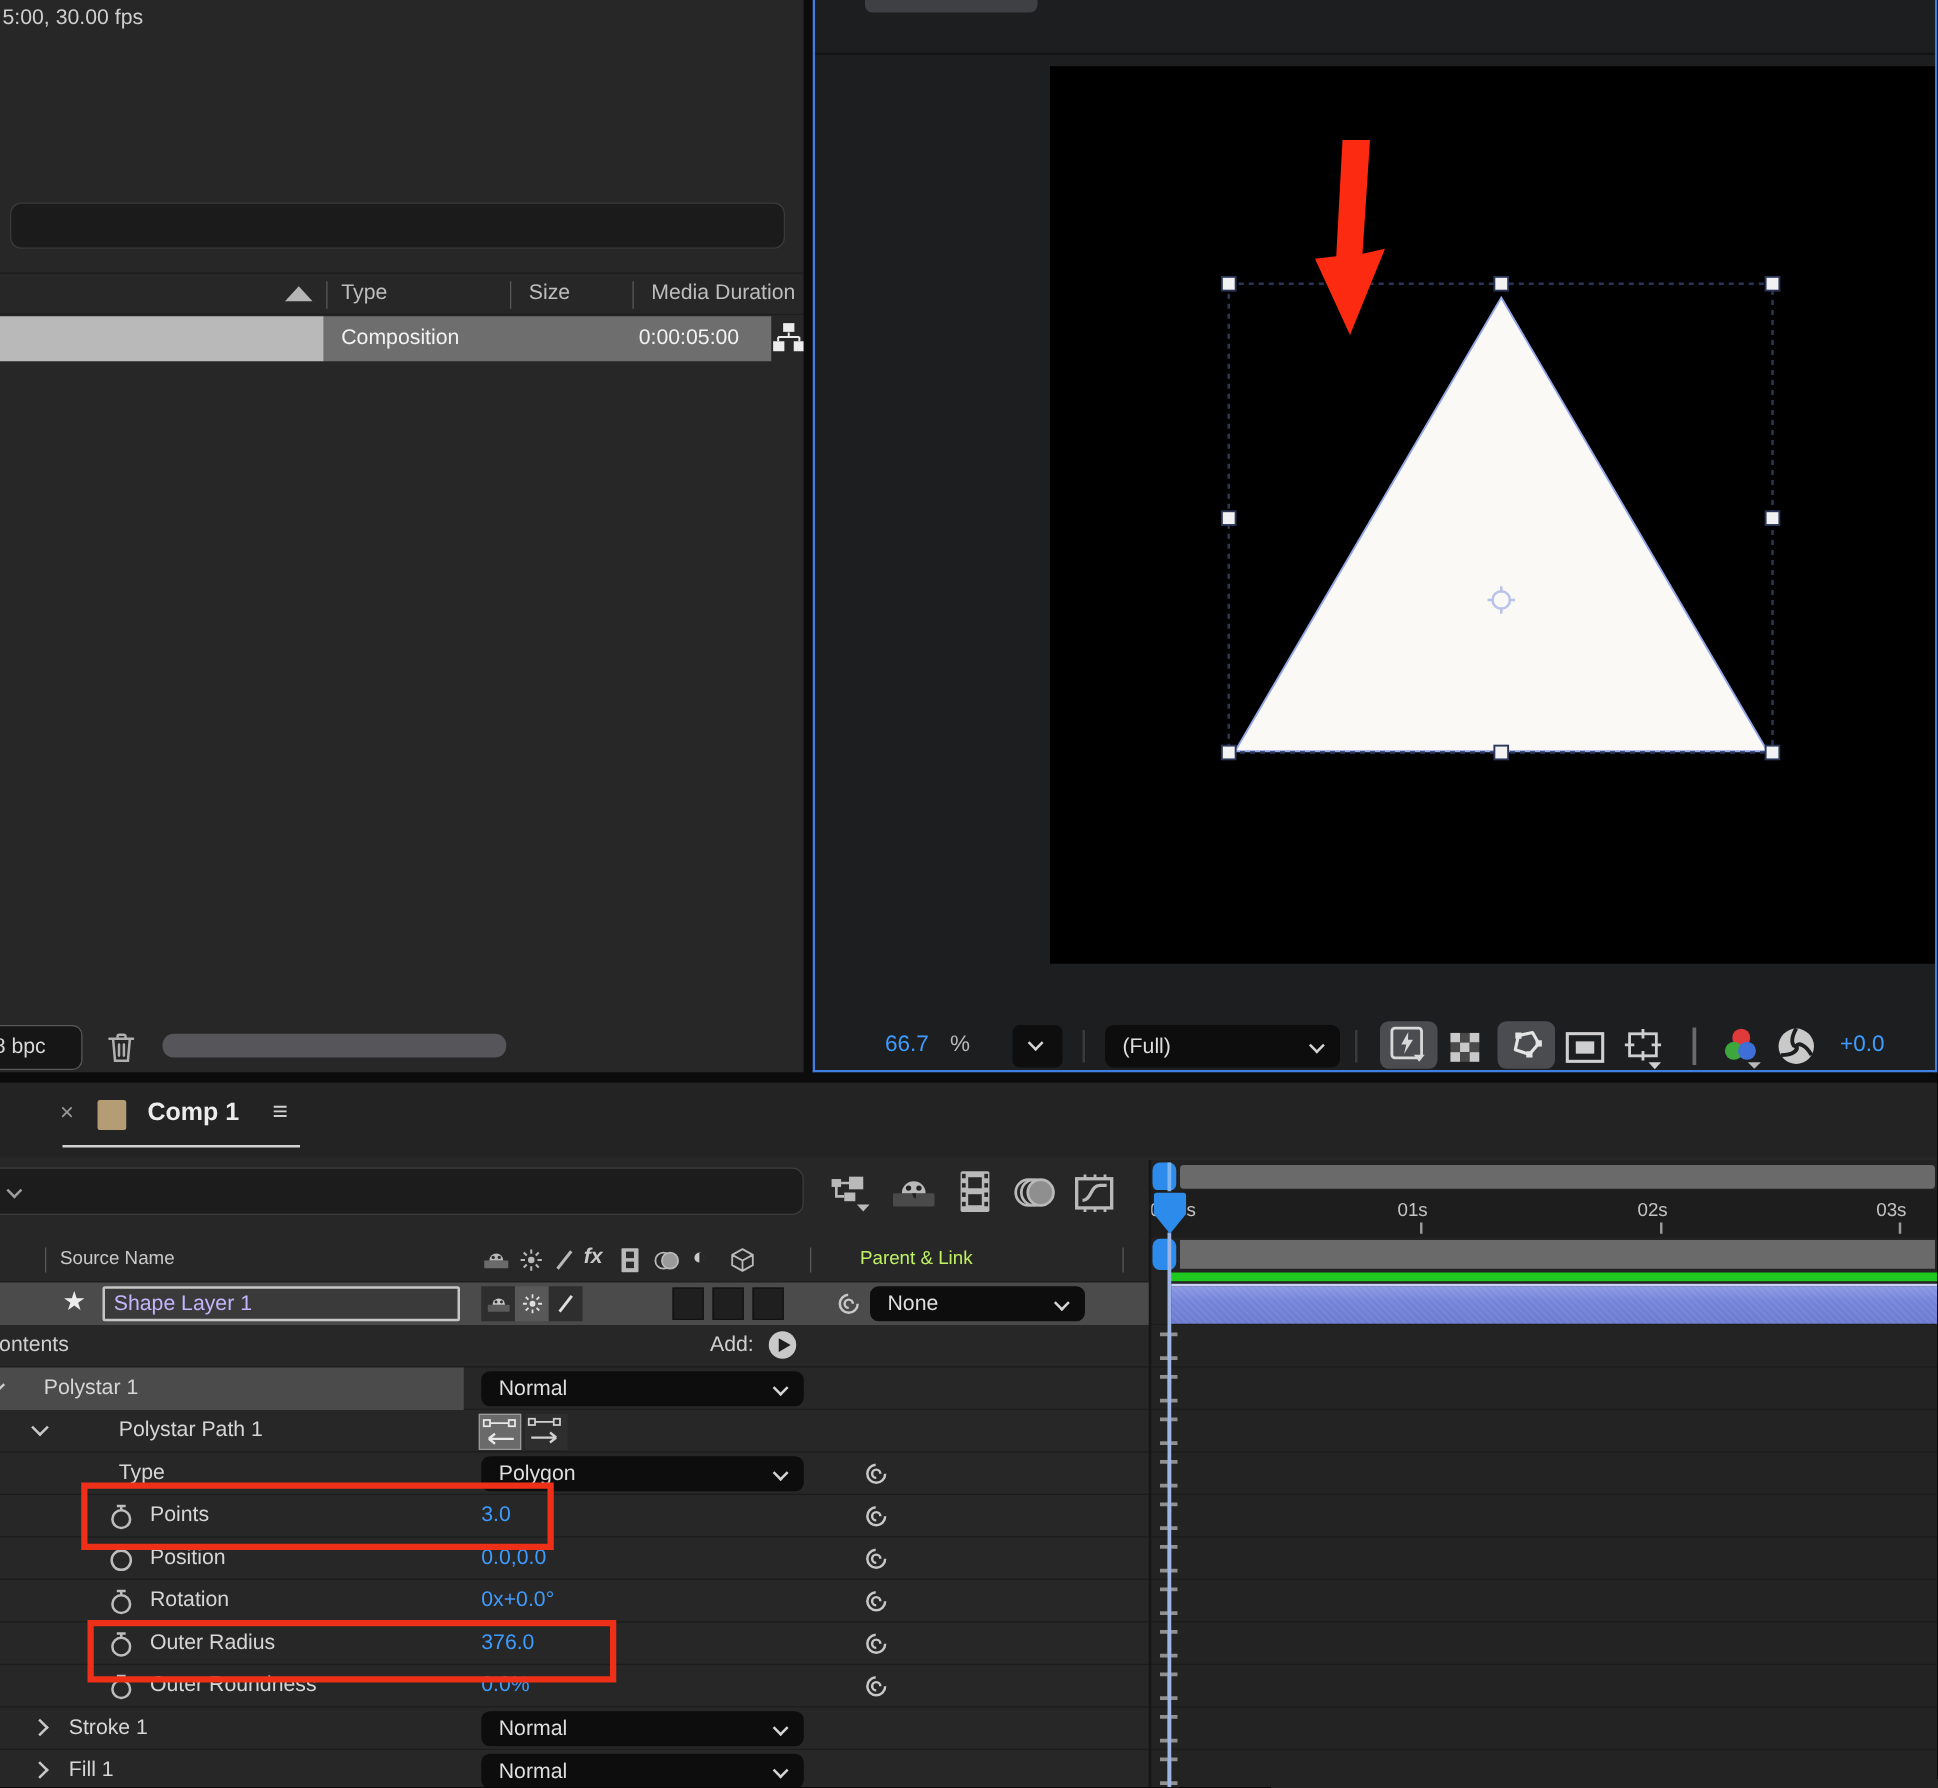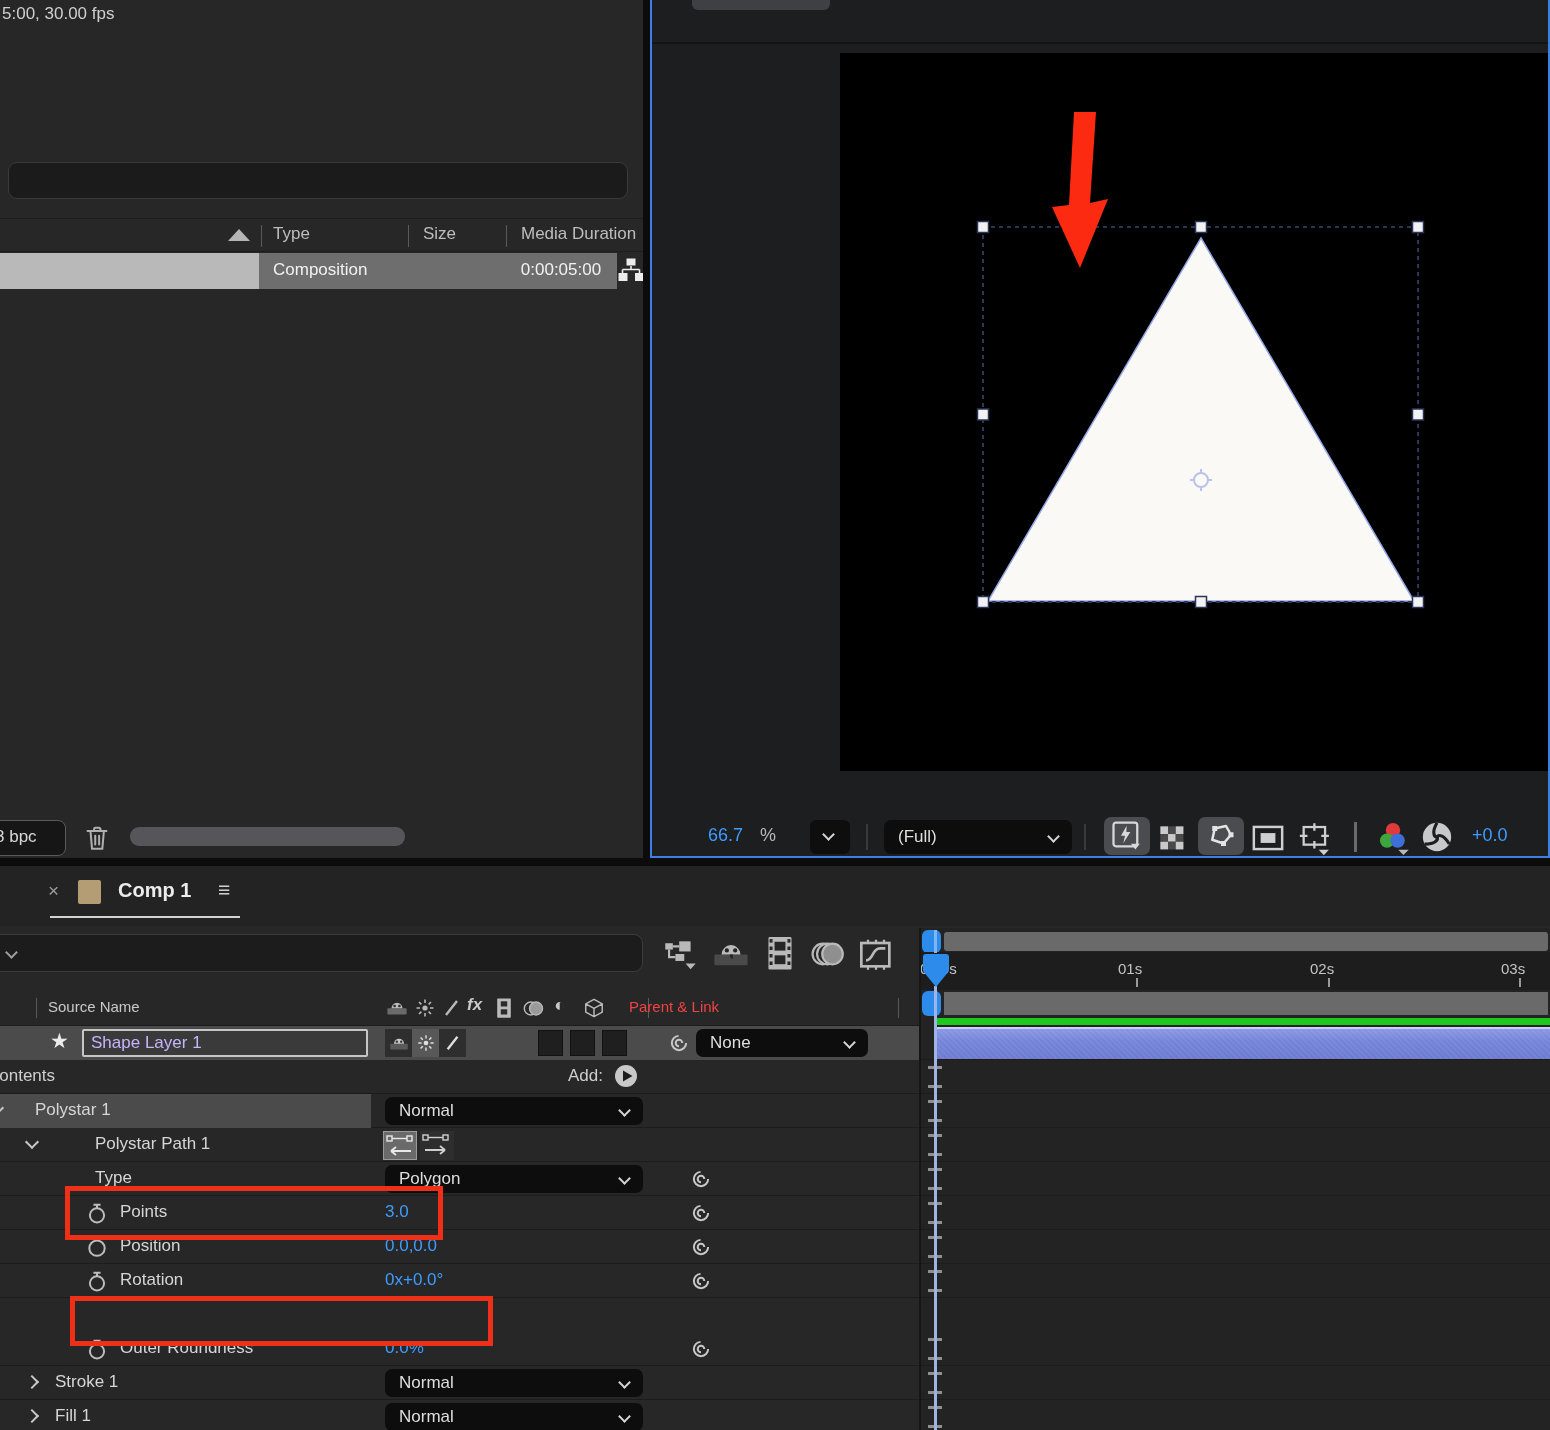--- a/index.html
+++ b/index.html
@@ -40,21 +40,21 @@
     <div class="abs" style="left:0;top:218px;width:643px;height:34px;border-top:1px solid #1d1d1d;border-bottom:1px solid #1d1d1d;">
       <span class="abs" style="left:228px;top:10px;width:0;height:0;border-left:11px solid transparent;border-right:11px solid transparent;border-bottom:12px solid #b5b5b5;"></span>
       <span class="sep" style="left:261px;top:6px;height:22px;"></span>
       <span class="abs txt" style="left:273px;top:5px;color:#bdbdbd;">Type</span>
       <span class="sep" style="left:408px;top:6px;height:22px;"></span>
       <span class="abs txt" style="left:423px;top:5px;color:#bdbdbd;">Size</span>
       <span class="sep" style="left:506px;top:6px;height:22px;"></span>
       <span class="abs txt" style="left:521px;top:5px;color:#bdbdbd;">Media Duration</span>
     </div>
 
-    <div class="abs" style="left:0;top:253px;width:643px;height:36px;text-align:center;">
+    <div class="abs" style="left:0;top:253px;width:643px;height:36px;">
       <div class="abs" style="left:0;top:0;width:259px;height:36px;background:#b9b9b9;"></div>
       <div class="abs" style="left:259px;top:0;width:358px;height:36px;background:#6e6e6e;">
         <span class="abs txt" style="left:14px;top:7px;color:#f2f2f2;">Composition</span>
         <div class="abs" style="left:252px;top:7px;width:100px;overflow:hidden;">
           <span class="txt" style="color:#f2f2f2;">0:00:05:00</span>
         </div>
       </div>
       <svg class="abs" style="left:618px;top:5px;" width="26" height="24" viewBox="0 0 26 24">
         <rect x="8.5" y="0.5" width="9" height="7" fill="#ececec"></rect>
         <path d="M13 8 V11 M4.5 11.5 H21.5 M4.5 11.5 V15 M21.5 11.5 V15" stroke="#ececec" stroke-width="1.6" fill="none"></path>
@@ -255,21 +255,21 @@
         </svg>
       <svg class="abs" style="left:522px;top:8px;" width="24" height="21" viewBox="0 0 28 26">
           <circle cx="10" cy="13" r="8" fill="none" stroke="#b9b9b9" stroke-width="1.8"></circle>
           <circle cx="16.5" cy="13" r="8" fill="#9a9a9a" stroke="#b9b9b9" stroke-width="1.8"></circle>
         </svg>
       <span class="abs" style="left:554px;top:5px;color:#c9c9c9;font-size:18px;">◐</span>
       <svg class="abs" style="left:583px;top:6px;" width="22" height="24" viewBox="0 0 24 24">
           <path d="M12 2.5 L21 7.5 V16.5 L12 21.5 L3 16.5 V7.5 Z M3 7.5 L12 12.5 L21 7.5 M12 12.5 V21.5" stroke="#b9b9b9" stroke-width="1.6" fill="none" stroke-linejoin="round"></path>
         </svg>
       <span class="sep" style="left:648px;top:8px;height:20px;"></span>
-      <span class="abs txt small" style="left:629px;top:8px;color:#ef4444;">Parent &amp; Link</span>
+      <span class="abs txt small" style="left:688px;top:8px;color:#bef264;">Parent &amp; Link</span>
       <span class="sep" style="left:898px;top:8px;height:20px;"></span>
     </div>
 
     <div class="abs" style="left:944px;top:126px;width:604px;height:23px;background:#6a6a6a;"></div>
     <div class="abs" style="left:922px;top:125px;width:19px;height:25px;background:#2D8CEB;border-radius:6px;"></div>
     <div class="abs" style="left:936px;top:152px;width:614px;height:7px;background:#1FC81F;"></div>
 
     <div class="row" style="top:160px;height:34px;">
       <div class="abs" style="left:0;top:0;width:920px;height:34px;background:#4B4B4B;"></div>
       <span class="abs" style="left:50px;top:3px;color:#ececec;font-size:21px;">★</span>
@@ -406,20 +406,33 @@
       </svg>
       <span class="rowlabel" style="left:120px;">Rotation</span>
       <span class="val blue">0x+0.0°</span>
       <svg class="whip" width="22" height="24" viewBox="0 0 20 20">
           <circle cx="10" cy="10" r="6.5" stroke="#c8c8c8" stroke-width="1.8" fill="none" stroke-dasharray="30 11"></circle>
           <path d="M13 10 a3 3 0 1 0 -3 3" stroke="#c8c8c8" stroke-width="1.8" fill="none"></path>
         </svg>
       <div class="ibeam" style="top:6px;"></div>
     </div>
 
+    <div class="row" style="top:432px;">
+      <svg class="abs" style="left:85px;top:4px;" width="24" height="26" viewBox="0 0 20 22">
+        <circle cx="10" cy="13" r="6" stroke="#bdbdbd" stroke-width="1.7" fill="none"></circle>
+        <path d="M10 4 V7 M7 4 H13" stroke="#bdbdbd" stroke-width="1.7"></path>
+      </svg>
+      <span class="rowlabel" style="left:120px;">Outer Radius</span>
+      <span class="val blue">376.0</span>
+      <svg class="whip" width="22" height="24" viewBox="0 0 20 20">
+          <circle cx="10" cy="10" r="6.5" stroke="#c8c8c8" stroke-width="1.8" fill="none" stroke-dasharray="30 11"></circle>
+          <path d="M13 10 a3 3 0 1 0 -3 3" stroke="#c8c8c8" stroke-width="1.8" fill="none"></path>
+        </svg>
+      <div class="ibeam" style="top:6px;"></div>
+    </div>
 
     <div class="row" style="top:466px;">
       <svg class="abs" style="left:85px;top:4px;" width="24" height="26" viewBox="0 0 20 22">
         <circle cx="10" cy="13" r="6" stroke="#bdbdbd" stroke-width="1.7" fill="none"></circle>
         <path d="M10 4 V7 M7 4 H13" stroke="#bdbdbd" stroke-width="1.7"></path>
       </svg>
       <span class="rowlabel" style="left:120px;">Outer Roundness</span>
       <span class="val blue">0.0%</span>
       <svg class="whip" width="22" height="24" viewBox="0 0 20 20">
           <circle cx="10" cy="10" r="6.5" stroke="#c8c8c8" stroke-width="1.8" fill="none" stroke-dasharray="30 11"></circle>

